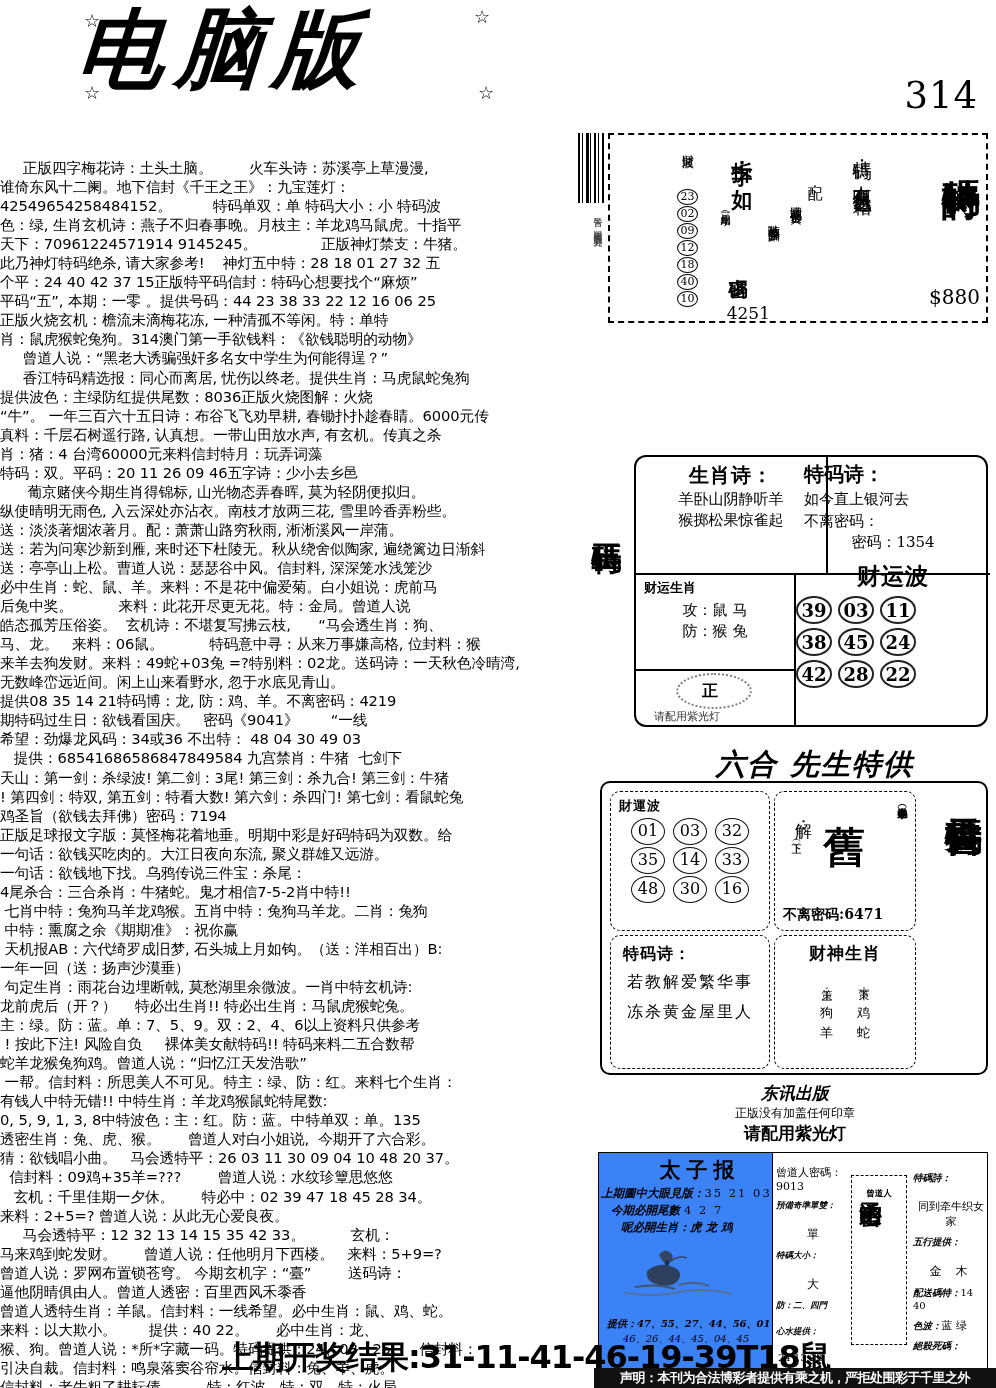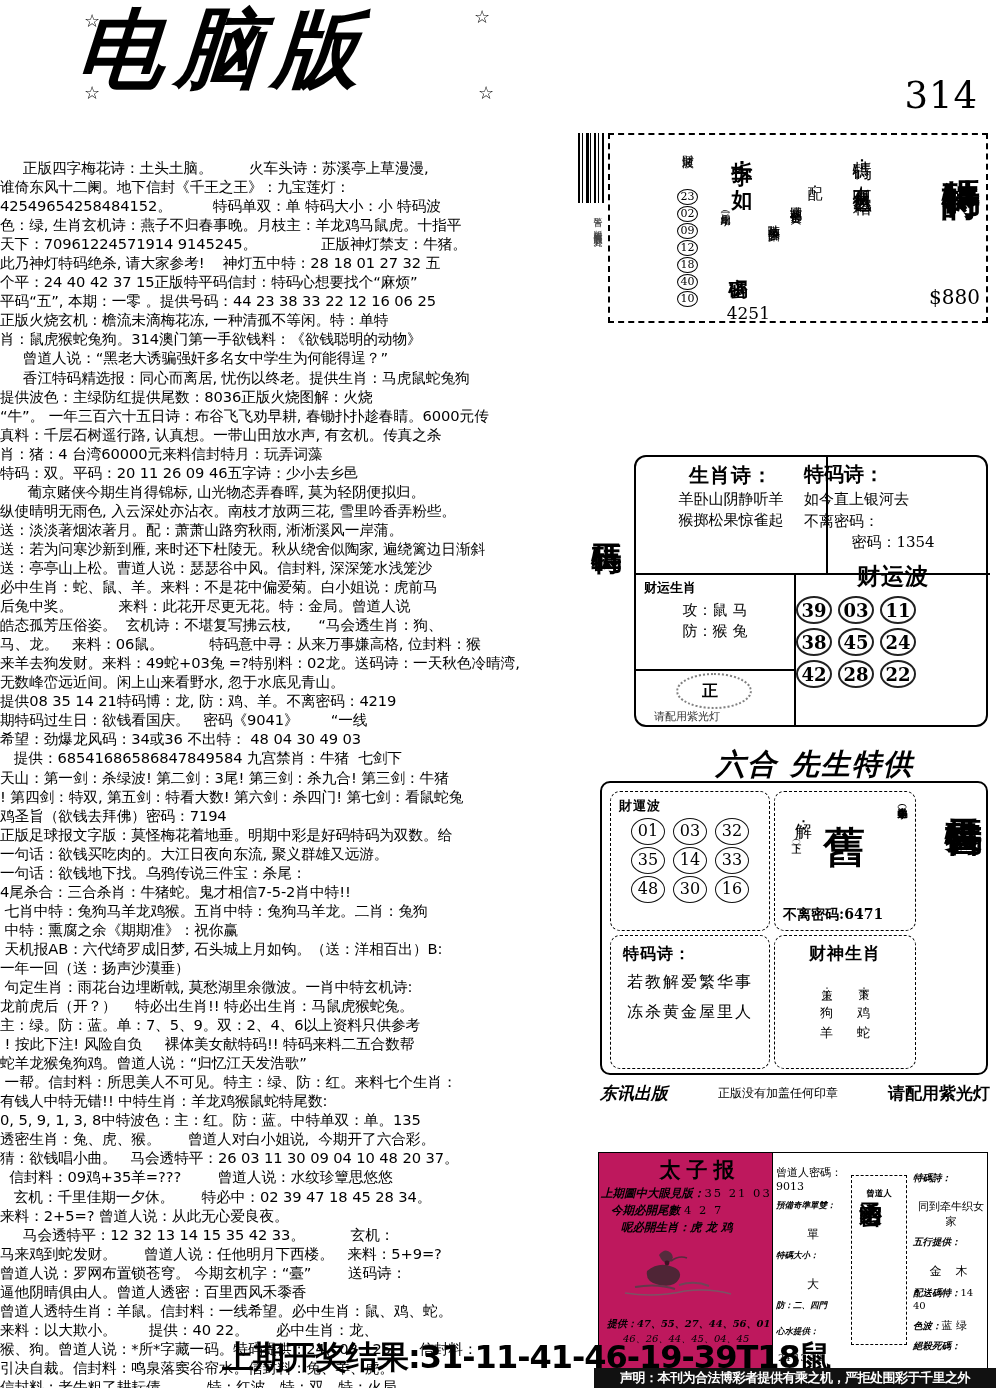--- a/index.html
+++ b/index.html
@@ -160,29 +160,29 @@
   #lh-q2 .sx { position:absolute; left:14px; top:44px; font-size:10px; }
   #lh-q2 .xssz { position:absolute; right:6px; top:8px; font-size:10px; font-weight:700; }
   #lh-q2 .bl { position:absolute; left:8px; bottom:6px; font-size:14px; font-weight:700;}
   #lh-q3 .tt { font-size:16px; font-weight:700; margin:8px 0 0 12px; letter-spacing:1px; }
   #lh-q3 .ln { font-size:16px; text-align:center; line-height:26px; letter-spacing:2px; margin-top:4px;}
   #lh-q4 .tt { font-size:17px; font-weight:700; text-align:center; margin-top:6px; letter-spacing:1px;}
   #lh-q4 .cols { display:flex; justify-content:center; gap:22px; margin-top:4px; }
   #lh-q4 .col { font-size:11px; text-align:center; line-height:15px; }
   #lh-q4 .col .zodiac { font-size:13px; line-height:20px; }
   #lh-foot { position:absolute; left:600px; top:1082px; width:390px;
-             display:flex; justify-content:space-between; align-items:center; }
+             display:flex; justify-content:space-between; align-items:center;flex-direction:column; }
   #lh-foot .f1 { font-size:17px; font-weight:700; font-style:italic;}
   #lh-foot .f2 { font-size:12px; }
   #lh-foot .f3 { font-size:17px; font-weight:700; }
 
   
   #box-taizi {
     position:absolute; left:598px; top:1152px; width:204px; height:222px;
-    border:1.5px solid #000; background:#be185d; overflow:hidden;
+    border:1.5px solid #000; background:#3b82f6; overflow:hidden;
   }
   #tz-title { text-align:center; font-size:21px; font-weight:700; letter-spacing:6px; margin-top:3px;}
   .tz-line { font-size:11.5px; font-weight:700; margin:2px 0 0 2px; font-style:italic; }
   .tz-line .num { font-weight:400; font-style:normal;
                   font-family:"DejaVu Serif","Liberation Serif",serif; letter-spacing:2px;}
   #tz-art { position:relative; height:72px; margin-top:4px; }
   #tz-art svg { position:absolute; left:18px; top:2px; opacity:.75; }
   #tz-supply { font-size:10px; font-weight:700; margin:6px 0 0 8px; font-style:italic; }
   #tz-supply2 { font-size:10px; margin:1px 0 0 24px; font-style:italic; }
 

